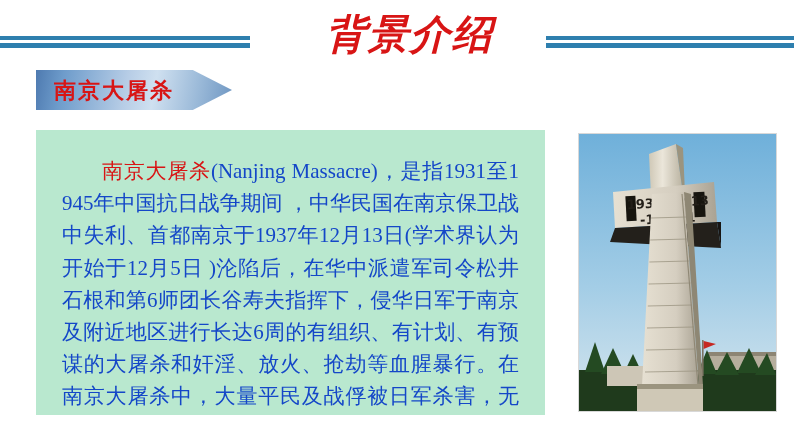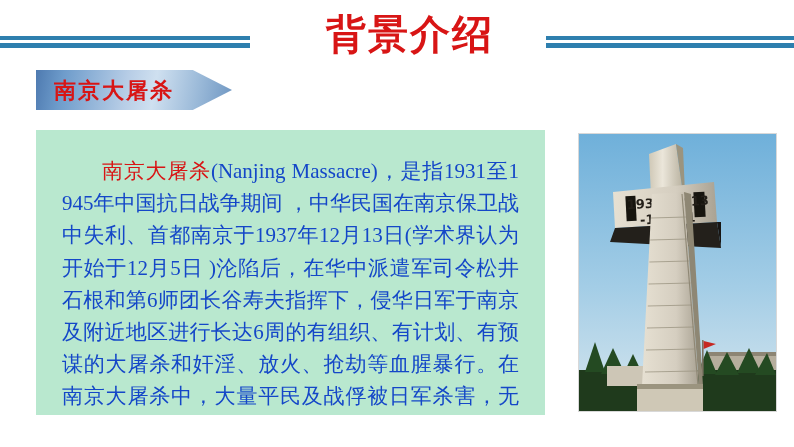--- a/index.html
+++ b/index.html
@@ -39,20 +39,21 @@
     top: 8px;
     width: 220px;
     text-align: center;
     color: #D81515;
     font-family: "DejaVu Serif", "Liberation Serif", serif;
     font-size: 40px;
     font-weight: 700;
     letter-spacing: 2px;
     line-height: 52px;
     white-space: nowrap;
+    font-style: italic;
   }
 
   
   #banner {
     position: absolute;
     left: 36px;
     top: 70px;
     width: 196px;
     height: 40px;
   }

